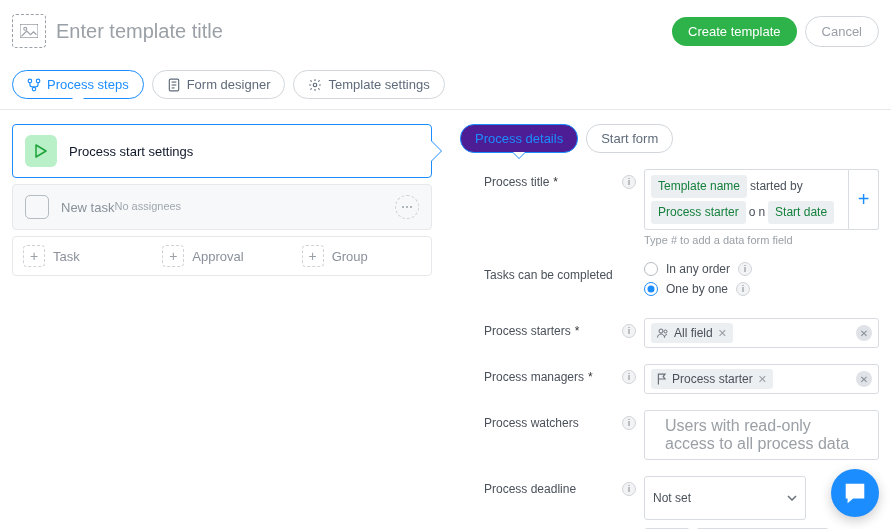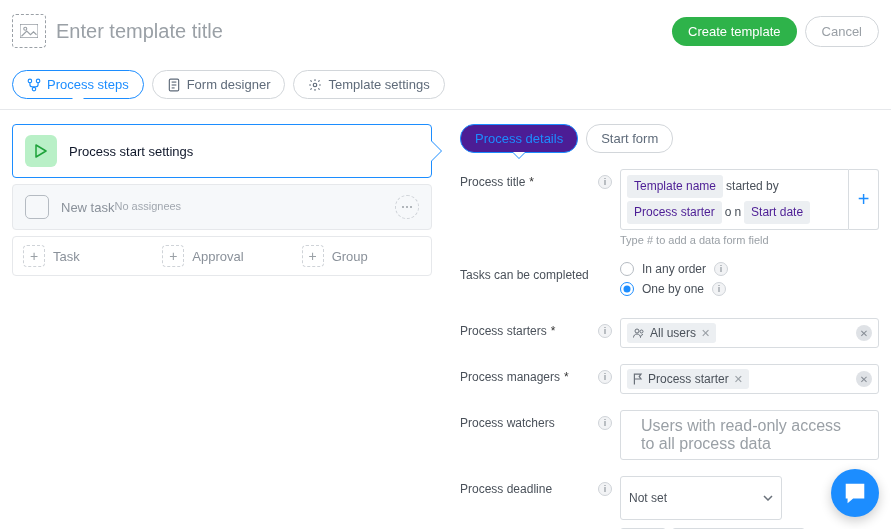--- a/index.html
+++ b/index.html
@@ -49,29 +49,29 @@
   
   .rtabs { display: flex; gap: 8px; margin-bottom: 16px; }
   .rtab { border-radius: 14px; padding: 6px 14px; font-size: 13px; cursor: pointer; position: relative; }
   .rtab.active { border: 1px solid #1c8dff; color: #1c8dff; background: #4c1d95; }
   .rtab.active::after { content: ""; position: absolute; bottom: -6px; left: 50%; transform: translateX(-50%); width: 0; height: 0; border-left: 6px solid transparent; border-right: 6px solid transparent; border-top: 6px solid #fff; }
   .rtab.active::before { content: ""; position: absolute; bottom: -7px; left: 50%; transform: translateX(-50%); width: 0; height: 0; border-left: 7px solid transparent; border-right: 7px solid transparent; border-top: 7px solid #1c8dff; }
   .rtab.inactive { border: 1px solid #d2d6da; color: #5f6b7a; background: #fff; }
 
   
   .field { display: flex; align-items: flex-start; margin-bottom: 16px; }
-  .f-label { width: 136px; flex-shrink: 0; font-size: 12px; color: #4a515a; display: flex; align-items: center; gap: 4px; padding-top: 6px; }
+  .f-label { width: 136px; flex-shrink: 0; font-size: 12px; color: #4a515a; display: flex; align-items: center; gap: 4px; padding-top: 6px; margin-left: 24px; }
   .req { color: #333; }
   .f-info { width: 18px; display: flex; align-items: center; justify-content: center; margin-right: 6px; padding-top: 6px; color: #b8bdc4; }
   .info-ico { width: 14px; height: 14px; border: 1px solid #cfd3d8; border-radius: 50%; display: inline-flex; align-items: center; justify-content: center; font-size: 9px; font-weight: bold; color: #9aa0a6; background: #f2f3f5; line-height:1; }
   .f-body { flex: 1; }
 
   .title-field-wrap { display: flex; }
   .title-field { flex: 1; border: 1px solid #d8dce0; border-radius: 3px 0 0 3px; padding: 5px 6px; display: flex; flex-wrap: wrap; gap: 3px; align-items: center; min-height: 40px; line-height: 1.6; }
-  .token { background: #eceff2; border-radius: 3px; padding: 2px 7px; font-size: 12px; color: #4c1d95; display: inline-block; }
+  .token { background: #eceff2; border-radius: 3px; padding: 2px 7px; font-size: 12px; color: #15803d; display: inline-block; }
   .title-field span.txt { font-size: 12px; color: #4a515a; }
   .plus-btn { width: 30px; border: 1px solid #d8dce0; border-left: none; border-radius: 0 3px 3px 0; display: flex; align-items: center; justify-content: center; color: #1c8dff; font-size: 20px; cursor: pointer; }
   .hint { font-size: 11px; color: #9aa0a6; margin-top: 4px; }
 
   .radio-opt { display: flex; align-items: center; gap: 8px; font-size: 12px; color: #4a515a; margin-bottom: 6px; }
   .radio { width: 14px; height: 14px; border: 1.5px solid #b5bbc2; border-radius: 50%; display: inline-block; position: relative; }
   .radio.sel { border-color: #1c8dff; }
   .radio.sel::after { content: ""; position: absolute; width: 7px; height: 7px; background: #1c8dff; border-radius: 50%; top: 50%; left: 50%; transform: translate(-50%, -50%); }
 
   .chip-field { border: 1px solid #d8dce0; border-radius: 3px; padding: 4px 6px; display: flex; align-items: center; gap: 6px; min-height: 28px; background: #fff; position: relative; }
@@ -243,21 +243,21 @@
       <div class="f-body">
         <div class="chip-field">
           <div class="chip">
             <span>
               <svg width="12" height="10" viewBox="0 0 24 20">
                   <circle cx="8" cy="6" r="4" fill="none" stroke="#6a717a" stroke-width="2"></circle>
                   <circle cx="17" cy="7" r="3" fill="none" stroke="#6a717a" stroke-width="2"></circle>
                   <path d="M1 19c0-4 3-7 7-7s7 3 7 7M15 19c0-3 2-6 5-6" fill="none" stroke="#6a717a" stroke-width="2"></path>
                 </svg>
             </span>
-            <span>All users</span>
+            <span>All field</span>
             <span class="x">✕</span>
           </div>
           <span class="clear-x">✕</span>
         </div>
       </div>
     </div>
 
     <div class="field">
       <div class="f-label">
           <span>Process managers</span>

